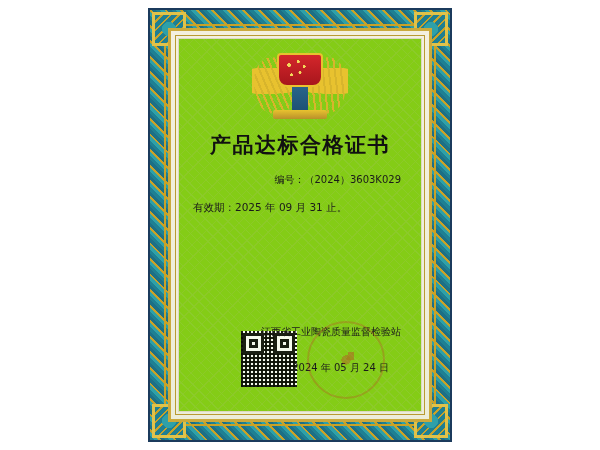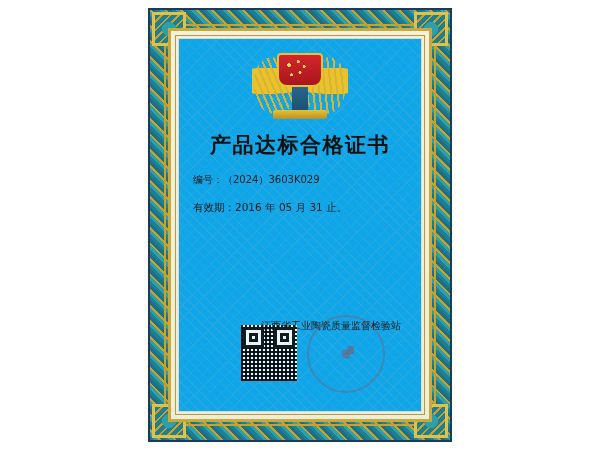--- a/index.html
+++ b/index.html
@@ -91,21 +91,21 @@
     content: "";
     position: absolute;
     inset: 4px;
     border: 1px solid #b99a33;
   }
 
   
   .paper {
     position: absolute;
     left: 30px; top: 30px; right: 30px; bottom: 30px;
-    background: #0ea5e9;
+    background: #84cc16;
     box-sizing: border-box;
     border: 1px solid #ded9c0;
     overflow: hidden;
     text-decoration: underline;
   }
 
   
   .paper::before {
     content: "";
     position: absolute;
@@ -201,21 +201,21 @@
     font-family: "DejaVu Serif", serif;
     font-size: 21px;
     font-weight: bold;
     letter-spacing: 1.5px;
     color: #111111;
     margin-top: 4px;
   }
 
   .serial {
     margin-top: 14px;
-    text-align: left;
+    text-align: right;
     padding-right: 6px;
     font-size: 10px;
     color: #1a1a1a;
   }
 
   .recipient {
     margin-top: 8px;
     font-size: 10.5px;
     color: #1a1a1a;
   }
@@ -231,21 +231,21 @@
 
   .validity {
     margin-top: 14px;
     font-size: 10.5px;
     color: #1a1a1a;
   }
 
   .footer {
     position: absolute;
     left: 0; right: 0;
-    bottom: 18px;
+    bottom: 12px;
     height: 78px;
   }
 
   .qr {
     position: absolute;
     left: 48px;
     bottom: 6px;
     width: 56px;
     height: 56px;
     background-color: #ffffff;
@@ -342,25 +342,26 @@
 
         <div class="title">产品达标合格证书</div>
 
         <div class="serial">
           <span>编号：</span><span>（2024）3603K029</span>
         </div>
 
 
 
         <div class="validity">
-          <span>有效期：</span><span>2016 年 05 月 31 止。</span>
+          <span>有效期：</span><span>2025 年 09 月 31 止。</span>
         </div>
 
         <div class="footer">
           <div class="qr"></div>
           <div class="issuer">江西省工业陶瓷质量监督检验站</div>
+          <div class="issue-date">2024 年 05 月 24 日</div>
           <div class="seal"></div>
         </div>
 
       </div>
     </div>
   </div>
 </div>
 
 </body></html>

